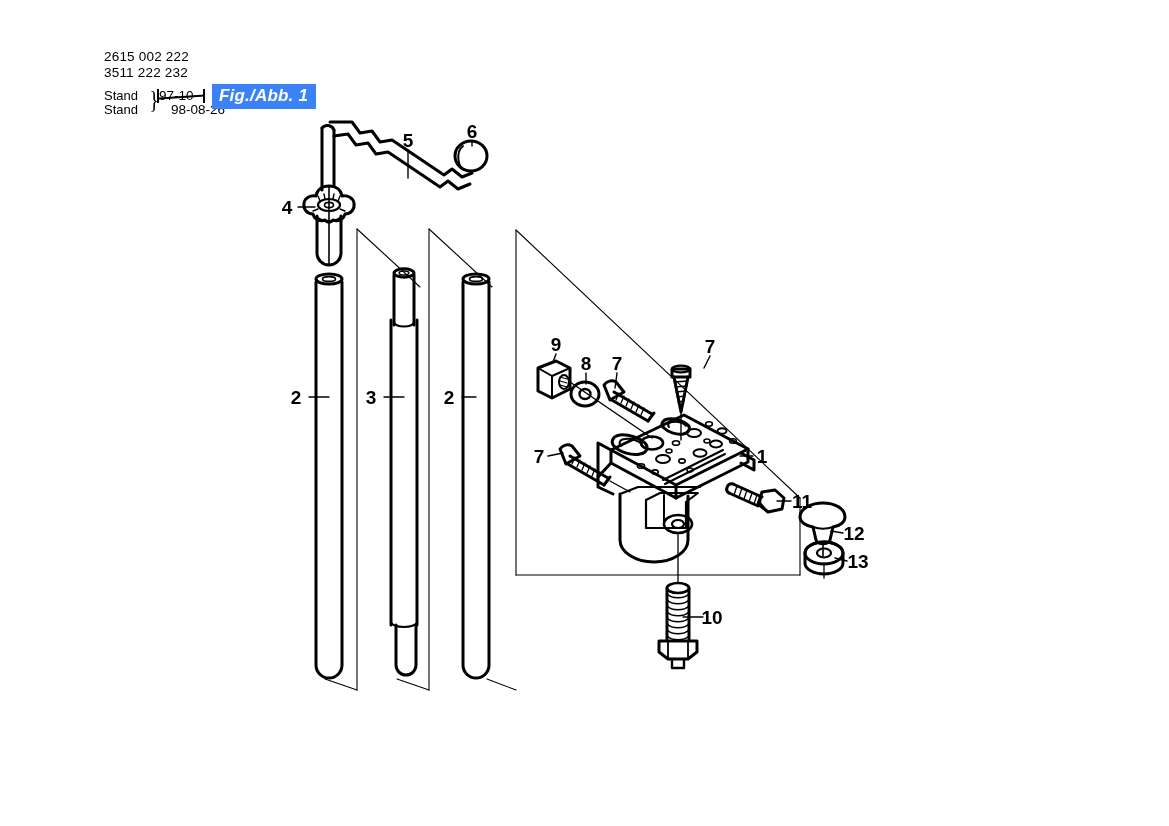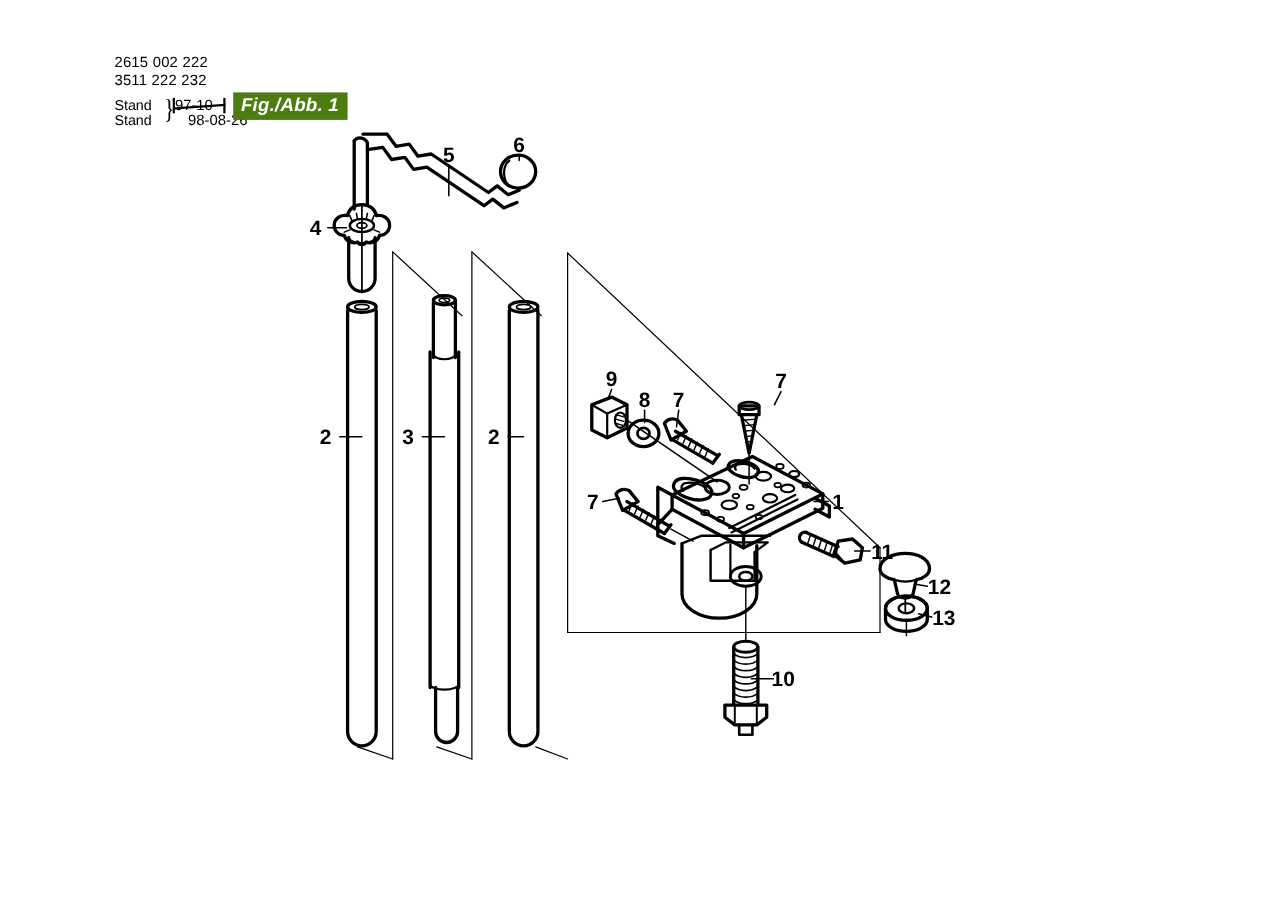--- a/index.html
+++ b/index.html
@@ -84,21 +84,21 @@
     top: 0px;
     width: 1.6px;
     height: 14px;
     background: #000;
   }
 
   #figbox {
     position: absolute;
     left: 212px;
     top: 84px;
-    background: #4d7c0f;
+    background: #3b82f6;
     color: #ffffff;
     font-size: 17px;
     font-weight: bold;
     font-style: italic;
     padding: 2px 8px 3px 7px;
     letter-spacing: 0.2px;
     white-space: nowrap;
   }
 
   

